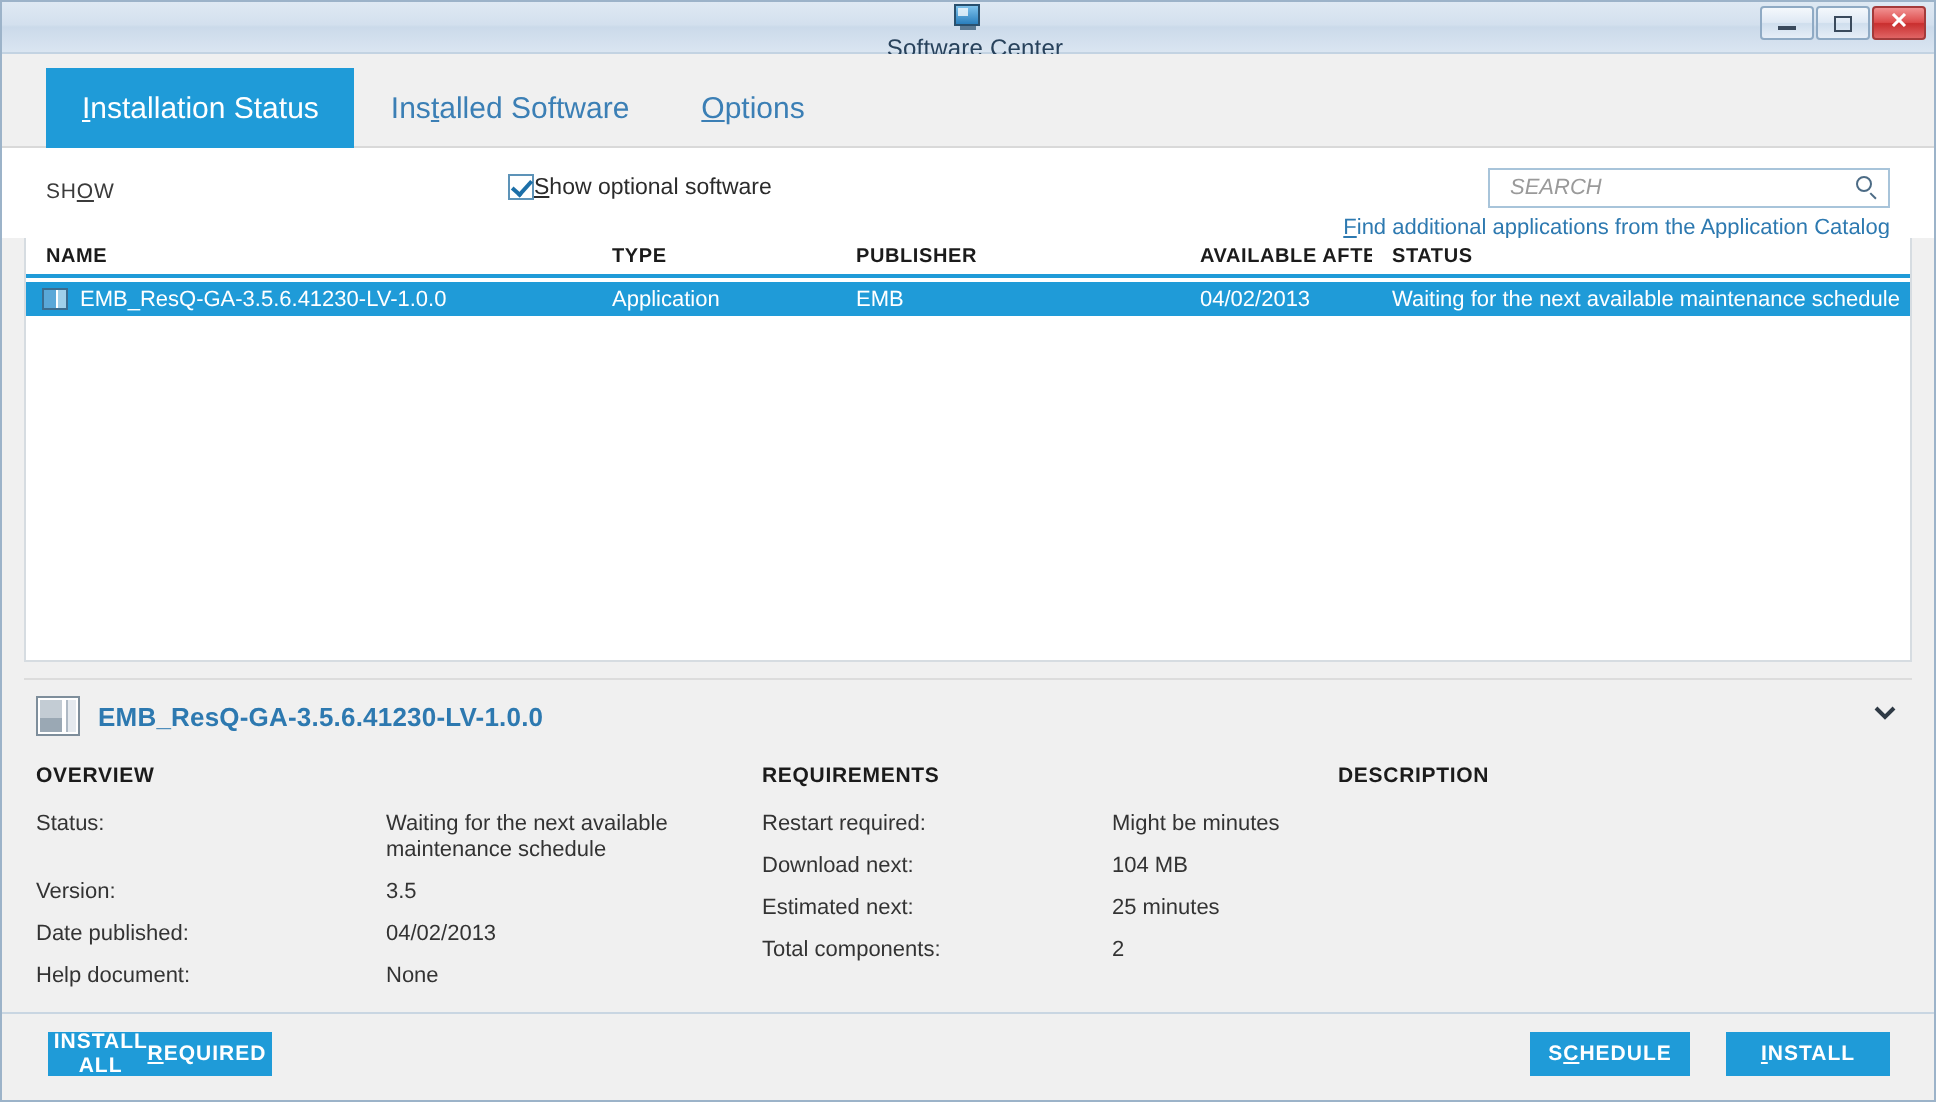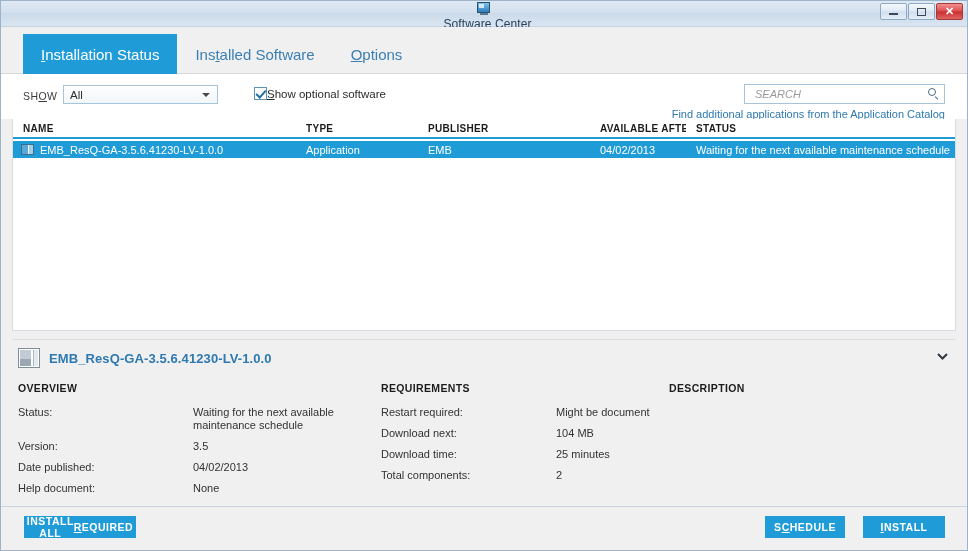--- a/index.html
+++ b/index.html
@@ -494,24 +494,20 @@
 
   <div id="tabstrip">
     <div class="tab active"><span class="ak">I</span>nstallation Status</div>
     <div class="tab">Ins<span class="ak">t</span>alled Software</div>
     <div class="tab"><span class="ak">O</span>ptions</div>
   </div>
 
   <div id="filterbar">
     <div id="show-label">SH<span class="ak">O</span>W</div>
 
-    <div id="show-select">
-      <span>All</span>
-      <span class="arrow"></span>
-    </div>
 
     <div id="optional-wrap">
       <span class="checkbox"></span>
       <span id="optional-label"><span class="ak">S</span>how optional software</span>
     </div>
 
     <div id="search-box">
       <input id="search-input" type="text" placeholder="SEARCH" style="">
       <span class="search-icon">
         <span class="ring"></span>
@@ -579,28 +575,28 @@
         <div class="dfield">
           <span class="k">Help document:</span>
           <span class="v">None</span>
         </div>
       </div>
 
       <div class="dcol requirements">
         <div class="dcol-title">REQUIREMENTS</div>
         <div class="dfield">
           <span class="k">Restart required:</span>
-          <span class="v">Might be document</span>
+          <span class="v">Might be minutes</span>
         </div>
         <div class="dfield">
           <span class="k">Download next:</span>
           <span class="v">104 MB</span>
         </div>
         <div class="dfield">
-          <span class="k">Download time:</span>
+          <span class="k">Estimated next:</span>
           <span class="v">25 minutes</span>
         </div>
         <div class="dfield">
           <span class="k">Total components:</span>
           <span class="v">2</span>
         </div>
       </div>
 
       <div class="dcol description">
         <div class="dcol-title">DESCRIPTION</div>

